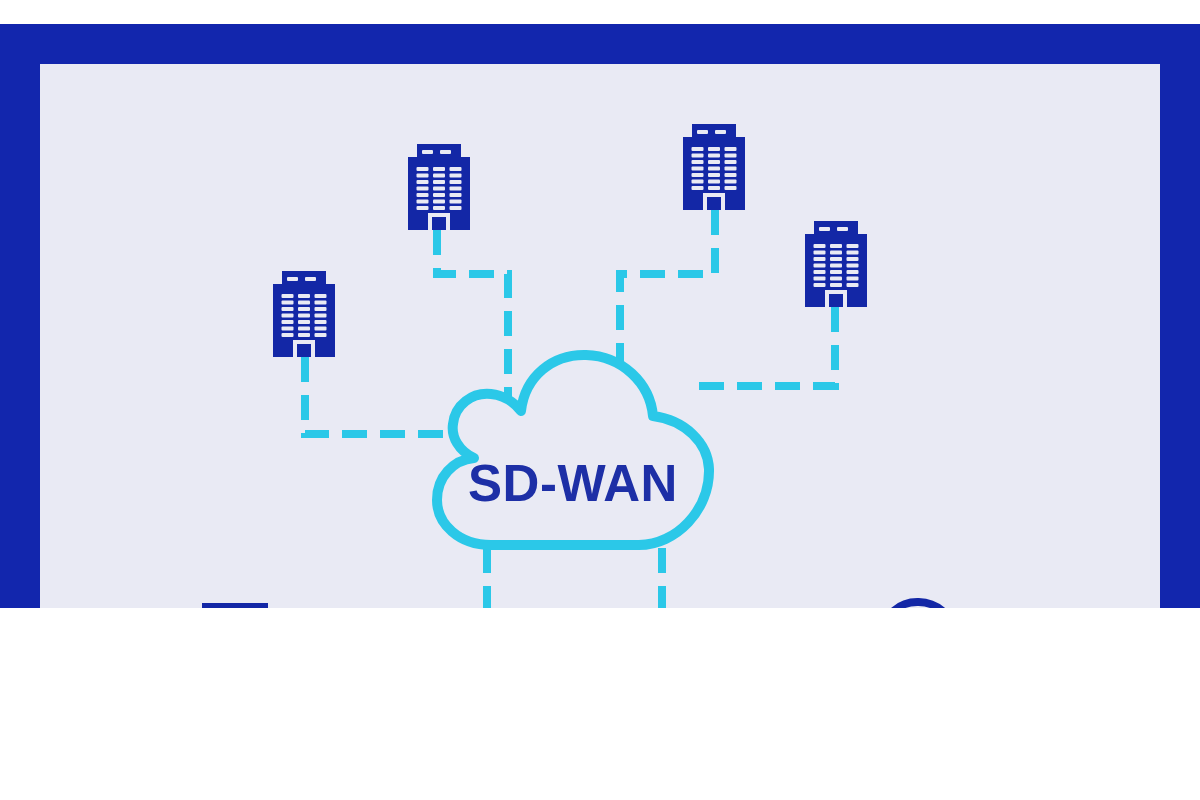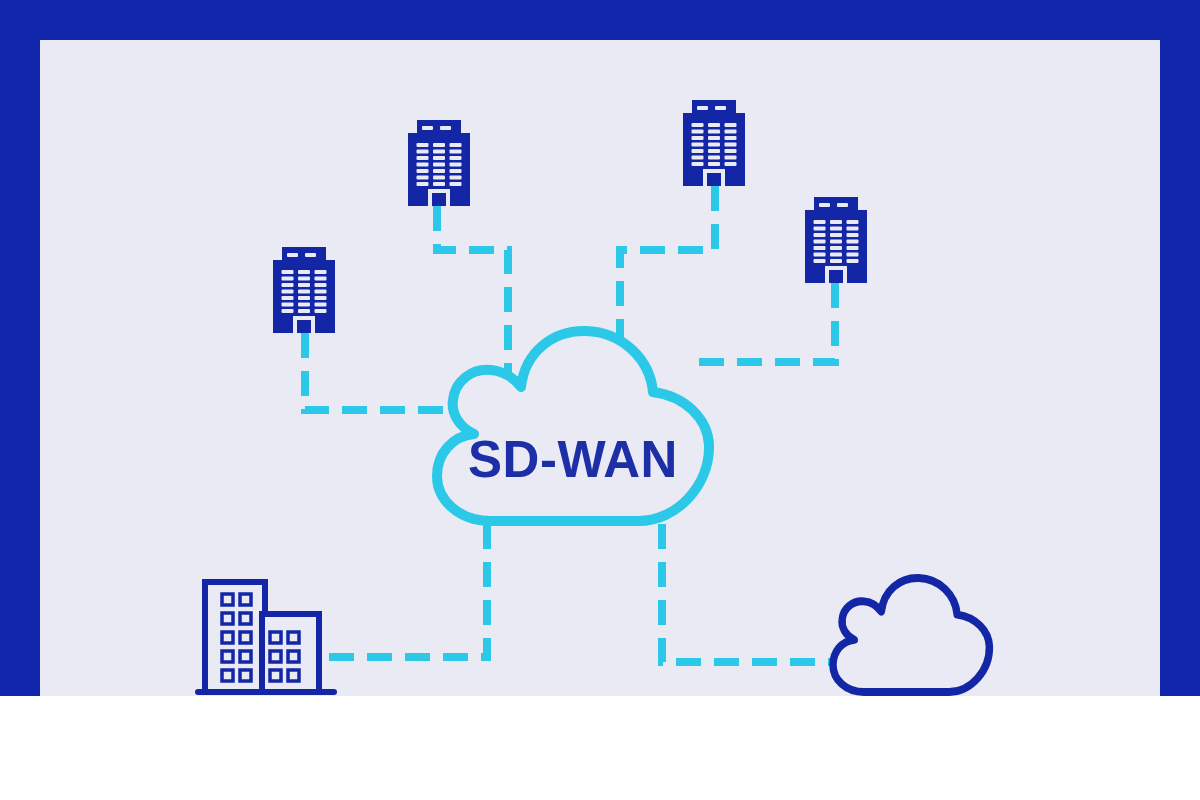--- a/index.html
+++ b/index.html
@@ -3,22 +3,22 @@
 <meta charset="utf-8">
 <style>
   :root{
     --color-frame:#1226ad;
     --color-canvas:#e9eaf4;
     --color-navy:#1327a6;
     --color-cyan:#2bc8e8;
     --color-label:#1d2fa6;
   }
   html,body{margin:0;padding:0;background:#fff;}
-  .page{width:1200px;height:696px;position:relative;overflow:hidden;
-        font-family:"Liberation Sans",sans-serif;}
+  .page{width:1200px;height:584px;position:relative;overflow:hidden;
+        font-family:"Liberation Sans",sans-serif;margin-top:24px;}
   svg{display:block;}
 
   .frame-rect{fill:var(--color-frame);}
   .canvas-rect{fill:var(--color-canvas);}
 
   .conn{stroke:var(--color-cyan);stroke-width:8;fill:none;
         stroke-dasharray:25 13;stroke-linecap:butt;}
 
   .cloud-main{fill:var(--color-canvas);stroke:var(--color-cyan);
               stroke-width:10;stroke-linejoin:round;}

